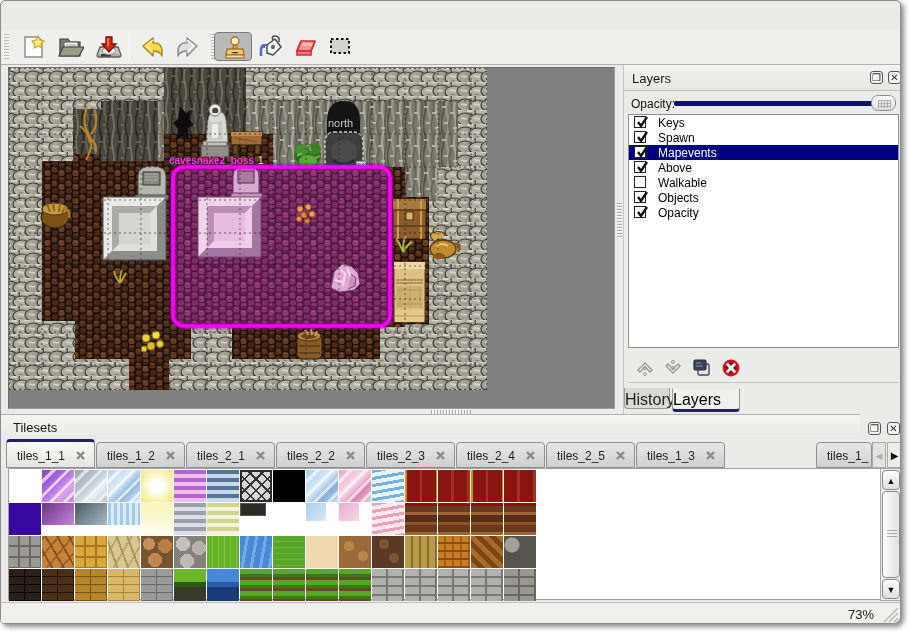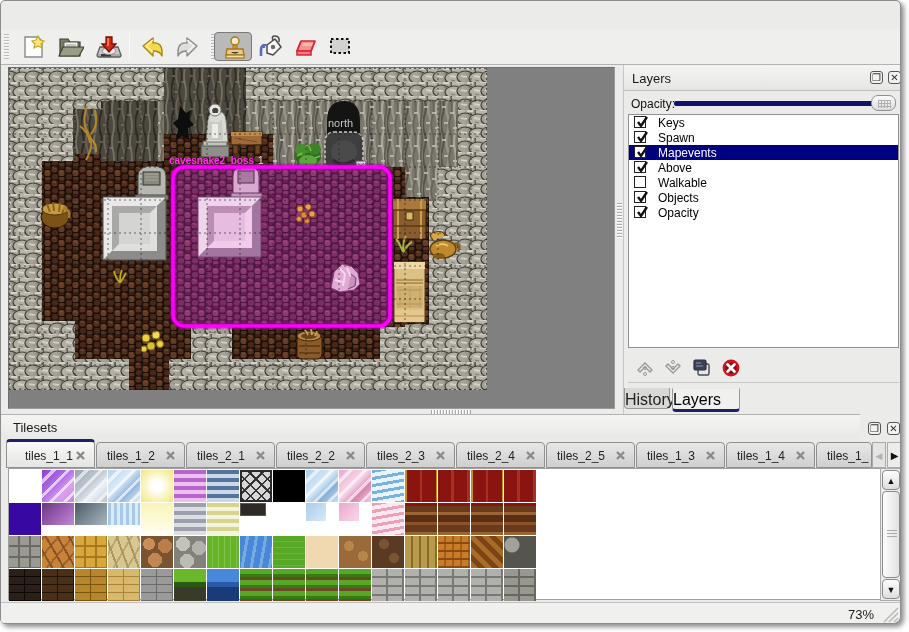--- a/index.html
+++ b/index.html
@@ -53,21 +53,21 @@
 #rtab1 { left:0px; width:46px; background:#d8d8d6; border:1px solid #999; border-top:none; border-radius:0 0 4px 4px; color:#222; padding-top:3px;}
 #rtab2 { left:48px; width:68px; background:#f0f0ee; border:1px solid #999; border-top:1px solid #ebebe9; border-bottom:3px solid #20206a; border-radius:0 0 4px 4px; color:#000; padding-top:2px; height:24px;}
 
 #bpanel { position:absolute; left:0px; top:413px; width:859px; height:210px; background:#ebebe9; border-top:1px solid #b2b2b2; }
 #btitle { position:absolute; left:0; top:0; width:100%; height:24px; background:linear-gradient(#f4f4f3,#e8e8e6); }
 #btitle b { position:absolute; left:12px; top:5px; font-weight:normal; font-size:13px; color:#1a1a1a; }
 #btabs { position:absolute; left:0; top:24px; width:100%; height:29px; }
 .btab { position:absolute; top:3px; height:26px; width:89px; background:linear-gradient(#e8e8e8,#cfcfcf); border:1px solid #909090; border-radius:4px 4px 0 0; font-size:12px; color:#222; }
 .btab.active { top:0px; height:29px; background:linear-gradient(#fafafa,#e4e4e2); border-top:3px solid #20206a; z-index:3; }
 .btab span { position:absolute; left:10px; top:6px; }
-.btab.active span { top:7px;margin-left:8px; }
+.btab.active span { top:7px; }
 .tabx { position:absolute; right:8px; top:7px; width:11px; height:11px; }
 .btab.active .tabx { top:8px; }
 #palette { position:absolute; left:7px; top:53px; width:872px; height:132px; background:#fff; border:1px solid #a0a0a0; border-right:none; }
 .tile { position:absolute; width:32px; height:32px; }
 #vscroll { position:absolute; left:879px; top:53px; width:22px; height:133px; background:#ececec; border:1px solid #aaa; }
 .sbtn { position:absolute; left:1px; width:18px; height:20px; background:linear-gradient(#fdfdfd,#dedede); border:1px solid #8a8a8a; border-radius:4px; text-align:center; font-size:9px; line-height:20px; color:#111; }
 #sthumb { position:absolute; left:1px; top:22px; width:18px; height:87px; background:linear-gradient(90deg,#fdfdfd,#e2e2e2); border:1px solid #8a8a8a; border-radius:4px; }
 #statusbar { position:absolute; left:0; top:187px; width:901px; height:23px; background:#f0f0ef; border-top:1px solid #c0c0c0; }
 #statusbar i { position:absolute; right:28px; top:4px; font-style:normal; font-size:13px; color:#222; }
 </style>
@@ -536,26 +536,20 @@
           <svg class="tabx" viewBox="0 0 11 11">
             <path d="M2 2 l7 7 M9 2 l-7 7" stroke="#8a8a8a" stroke-width="2.4"></path>
           </svg>
         </div>
       <div class="btab" style="left:635px">
           <span>tiles_1_3</span>
           <svg class="tabx" viewBox="0 0 11 11">
             <path d="M2 2 l7 7 M9 2 l-7 7" stroke="#8a8a8a" stroke-width="2.4"></path>
           </svg>
         </div>
-      <div class="btab" style="left:725px">
-          <span>tiles_1_4</span>
-          <svg class="tabx" viewBox="0 0 11 11">
-            <path d="M2 2 l7 7 M9 2 l-7 7" stroke="#8a8a8a" stroke-width="2.4"></path>
-          </svg>
-        </div>
       <div class="btab" style="left:815px; width:56px; overflow:hidden">
           <span>tiles_1_</span>
         </div>
       <div style="position:absolute; left:871px; top:3px; width:14px; height:26px; background:#e4e4e2; border:1px solid #aaa; color:#b0b0b0; font-size:9px; text-align:center; line-height:26px;">◀</div>
       <div style="position:absolute; left:886px; top:3px; width:15px; height:26px; background:#ececea; border:1px solid #aaa; color:#111; font-size:10px; text-align:center; line-height:26px;">▶</div>
     </div>
     <div id="palette">
 
       <div class="tile" style="left:33px;top:1px;background:repeating-linear-gradient(135deg,rgba(255,255,255,0.0) 0 7px,rgba(255,255,255,0.65) 7px 10px),linear-gradient(135deg,#8a42cc 0%,#b470e8 45%,#dca0f0 70%,#c488e0 100%)"></div>
       <div class="tile" style="left:66px;top:1px;background:repeating-linear-gradient(135deg,rgba(255,255,255,0.0) 0 7px,rgba(255,255,255,0.6) 7px 10px),linear-gradient(135deg,#96a2ae 0%,#c2ccd6 45%,#e8eef4 70%,#b8c2cc 100%)"></div>

